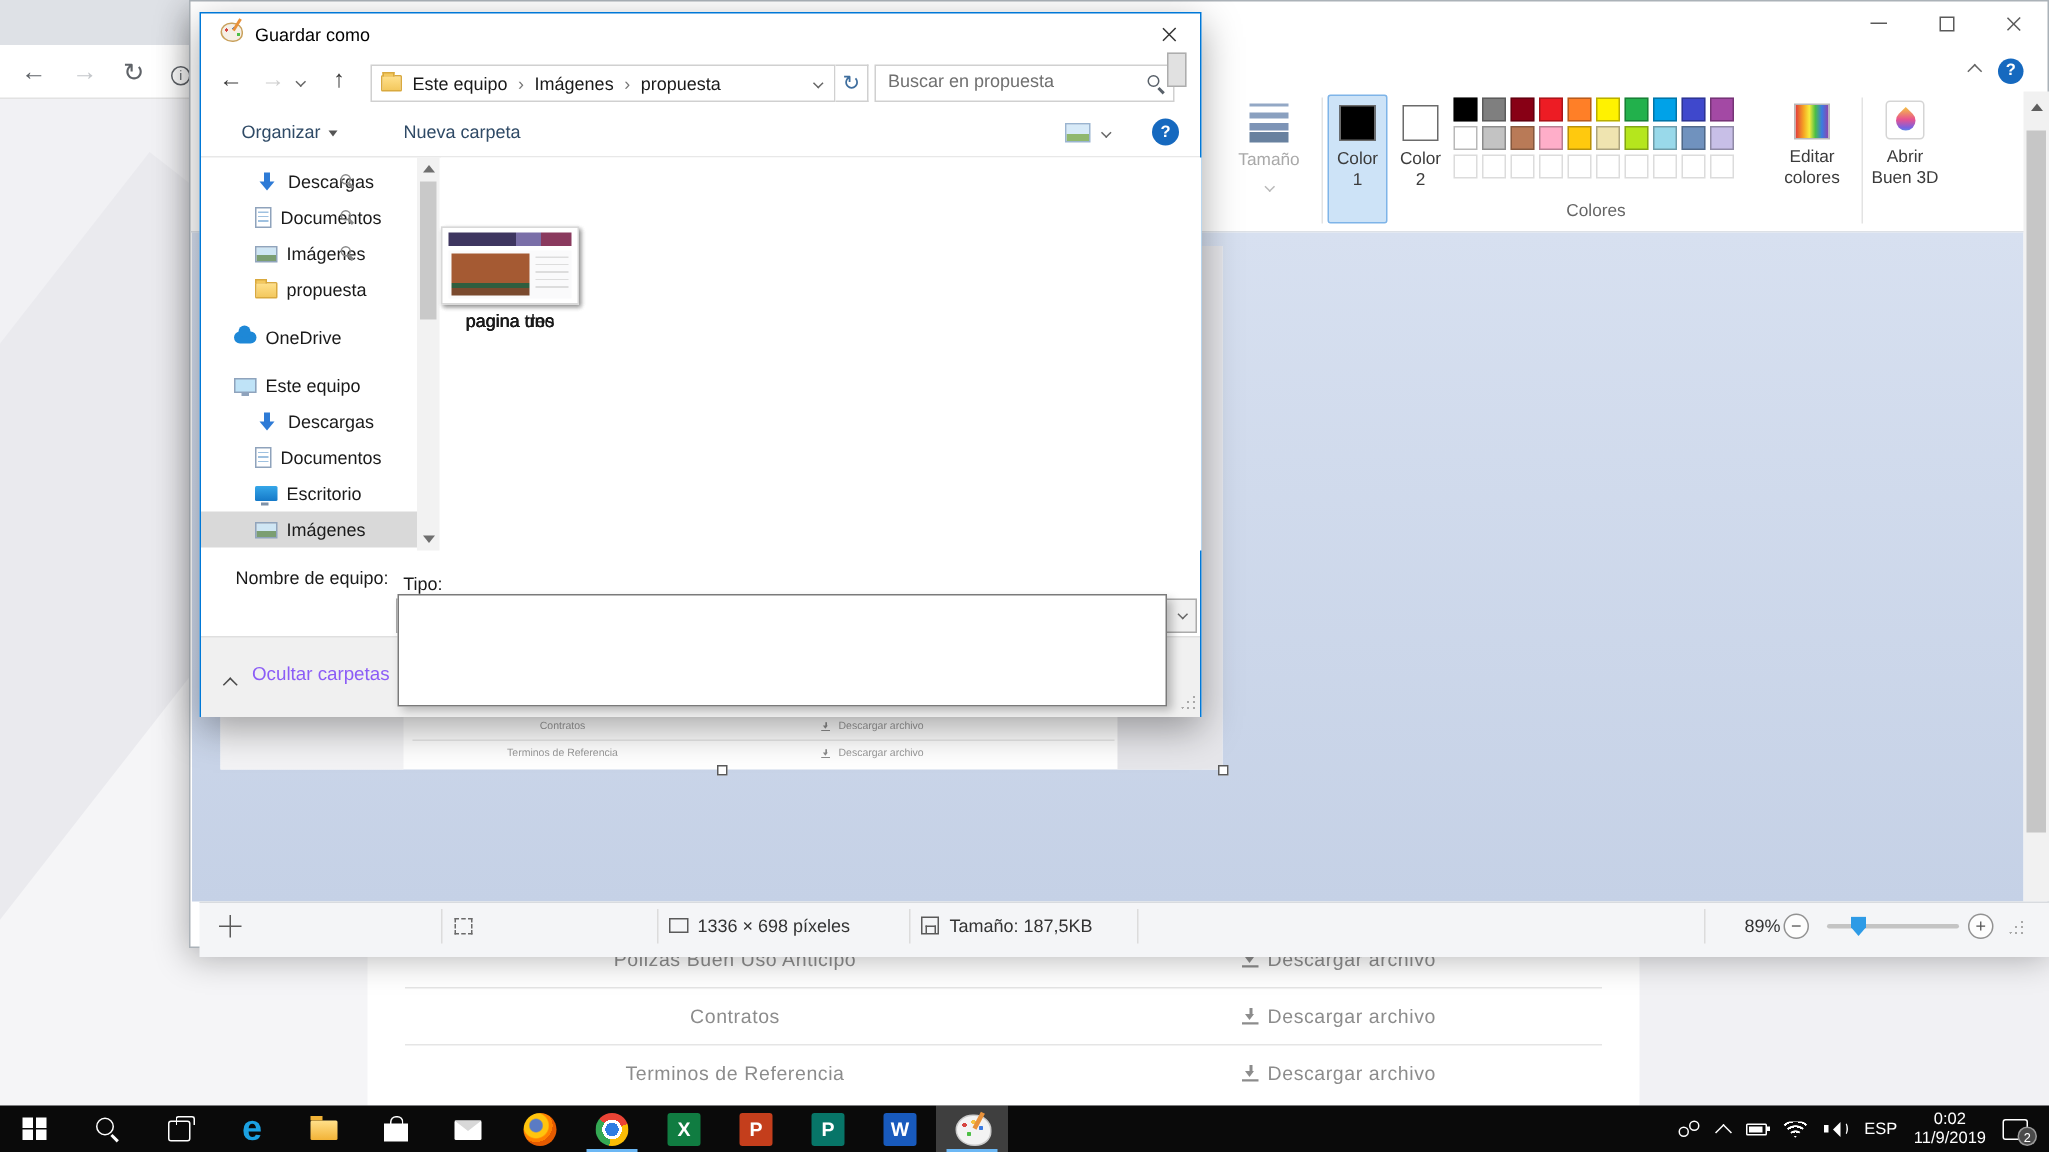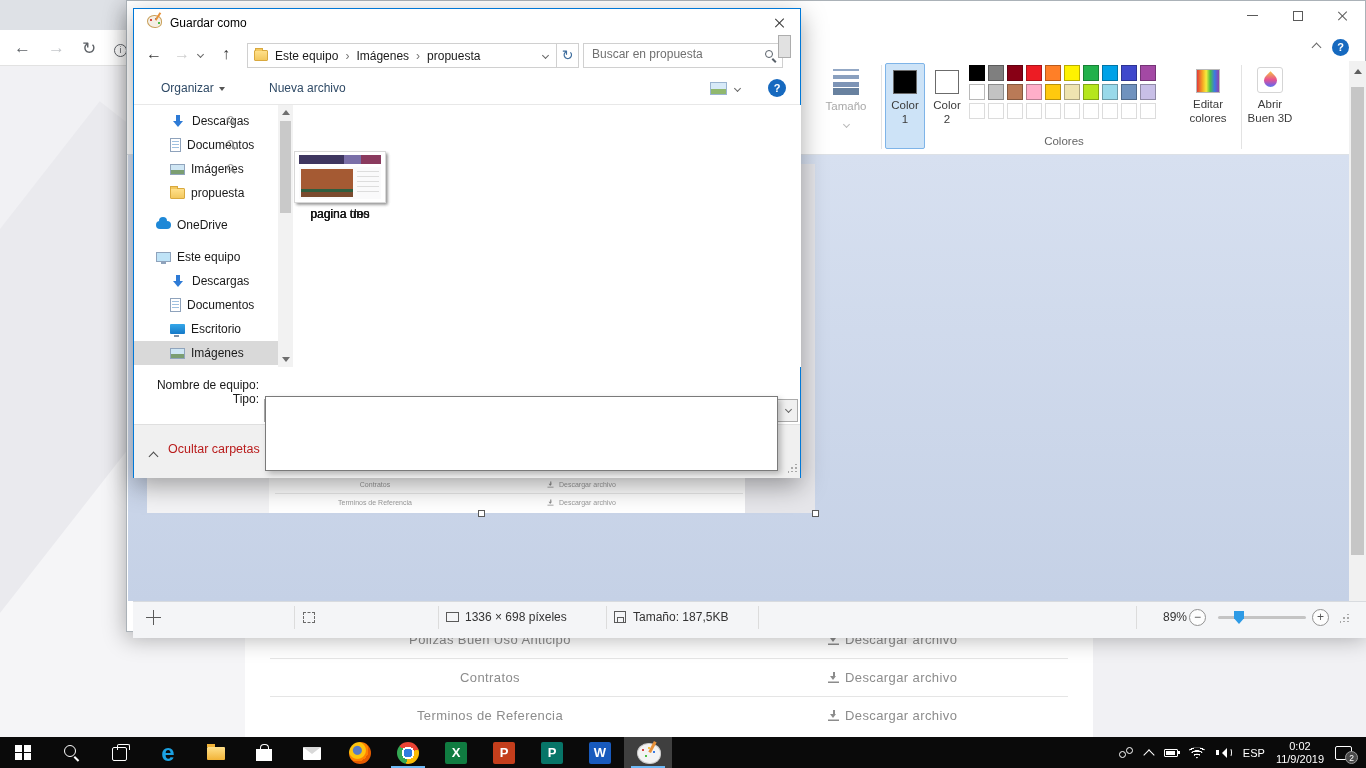--- a/index.html
+++ b/index.html
@@ -173,21 +173,21 @@
   .fn-label { position:absolute; left:0; width:125px; text-align:right; font-size:12px; color:#1A1A1A; }
   .fn-combo { position:absolute; left:130px; top:364px; width:534px; height:23px; border:1px solid #4D9FDC; background:#fff; }
   .fn-combo input { position:absolute; left:7px; top:2px; width:490px; border:none; outline:none; font-family:inherit; font-size:12px; color:#000; background:transparent; }
   .caret { position:absolute; left:47px; top:4px; width:1px; height:15px; background:#000; }
   .combo-chev { position:absolute; right:6px; top:7px; }
   .tp-combo { position:absolute; left:130px; top:390px; width:534px; height:23px; border:1px solid #ABABAB; background:#F0F0F0; z-index:1; }
   .dropdown-panel { position:absolute; left:131px; top:387px; width:513px; height:75px; background:#fff; border:1px solid #7A7A7A; box-shadow:3px 3px 6px rgba(0,0,0,.25); z-index:5; }
   .d-footer { position:absolute; left:0; top:415px; width:100%; height:54px; background:#F0F0F0; border-top:1px solid #DFDFDF; }
   .hide-chev { position:absolute; left:16px; top:24px; }
   .hide-chev .chev { border-color:#4A4A4A; }
-  .hide-label { position:absolute; left:34px; top:17px; font-size:12.5px; color:#b91c1c; }
+  .hide-label { position:absolute; left:34px; top:17px; font-size:12.5px; color:#8b5cf6; }
   .btn-fragment { position:absolute; left:644px; top:26px; width:13px; height:23px; background:#E1E1E1; border:1px solid #ADADAD; z-index:4; }
   .dlg-grip { position:absolute; right:3px; bottom:4px; z-index:6; }
 
   
   .taskbar { position:absolute; left:0; bottom:0; width:100%; height:31px; background:#0A0A0A; z-index:40; display:flex; align-items:stretch; }
   .tb-slot { position:relative; width:48px; height:31px; display:flex; align-items:center; justify-content:center; flex:0 0 auto; }
   .tb-slot.running::after,.tb-slot.active::after { content:""; position:absolute; left:7px; right:7px; bottom:0; height:2px; background:#6CB8F5; }
   .tb-slot.active { background:rgba(255,255,255,.22); }
   .tb-ic { position:relative; width:24px; height:24px; display:flex; align-items:center; justify-content:center; }
   .start-icon { background:linear-gradient(#fff,#fff),linear-gradient(#fff,#fff),linear-gradient(#fff,#fff),linear-gradient(#fff,#fff);
@@ -419,21 +419,21 @@
       </div>
       <div class="refreshbox">↻</div>
       <div class="searchbox">
         <input type="text" placeholder="Buscar en propuesta" style="">
         <span class="mag"></span>
       </div>
     </div>
 
     <div class="d-toolbar">
       <span class="tool-txt" style="left:27px;"><span>Organizar</span><span class="tri-dn"></span></span>
-      <span class="tool-txt" style="left:135px;">Nueva archivo</span>
+      <span class="tool-txt" style="left:135px;">Nueva carpeta</span>
       <span class="view-ic"></span>
       <span class="chev view-chev" style="width:5px;height:5px;"></span>
       <span class="d-help">?</span>
     </div>
     <div class="d-sep"></div>
 
     <div class="d-navpane">
 
         <div class="nav-item level2 pinned">
           <span class="nav-ic ic-downloads"></span>
@@ -522,21 +522,21 @@
         <div class="file-item">
           <span class="thumb thumb-uno">
             <span class="th-head"></span>
             <span class="th-body"></span>
           </span>
           <span class="file-label">pagina uno</span>
         </div>
       </div>
 
     <span class="fn-label" style="top:369px;">Nombre de equipo:</span>
-    <span class="fn-label" style="top:383px;">Tipo:</span>
+    <span class="fn-label" style="top:373px;margin-left:36px;">Tipo:</span>
     <div class="tp-combo">
       <span class="chev combo-chev" style="width:5px;height:5px;"></span>
     </div>
     <div class="btn-fragment"></div>
     <div class="dropdown-panel"></div>
 
     <div class="d-footer">
       <span class="hide-chev"><span class="chev up"></span></span>
       <span class="hide-label">Ocultar carpetas</span>
     </div>

